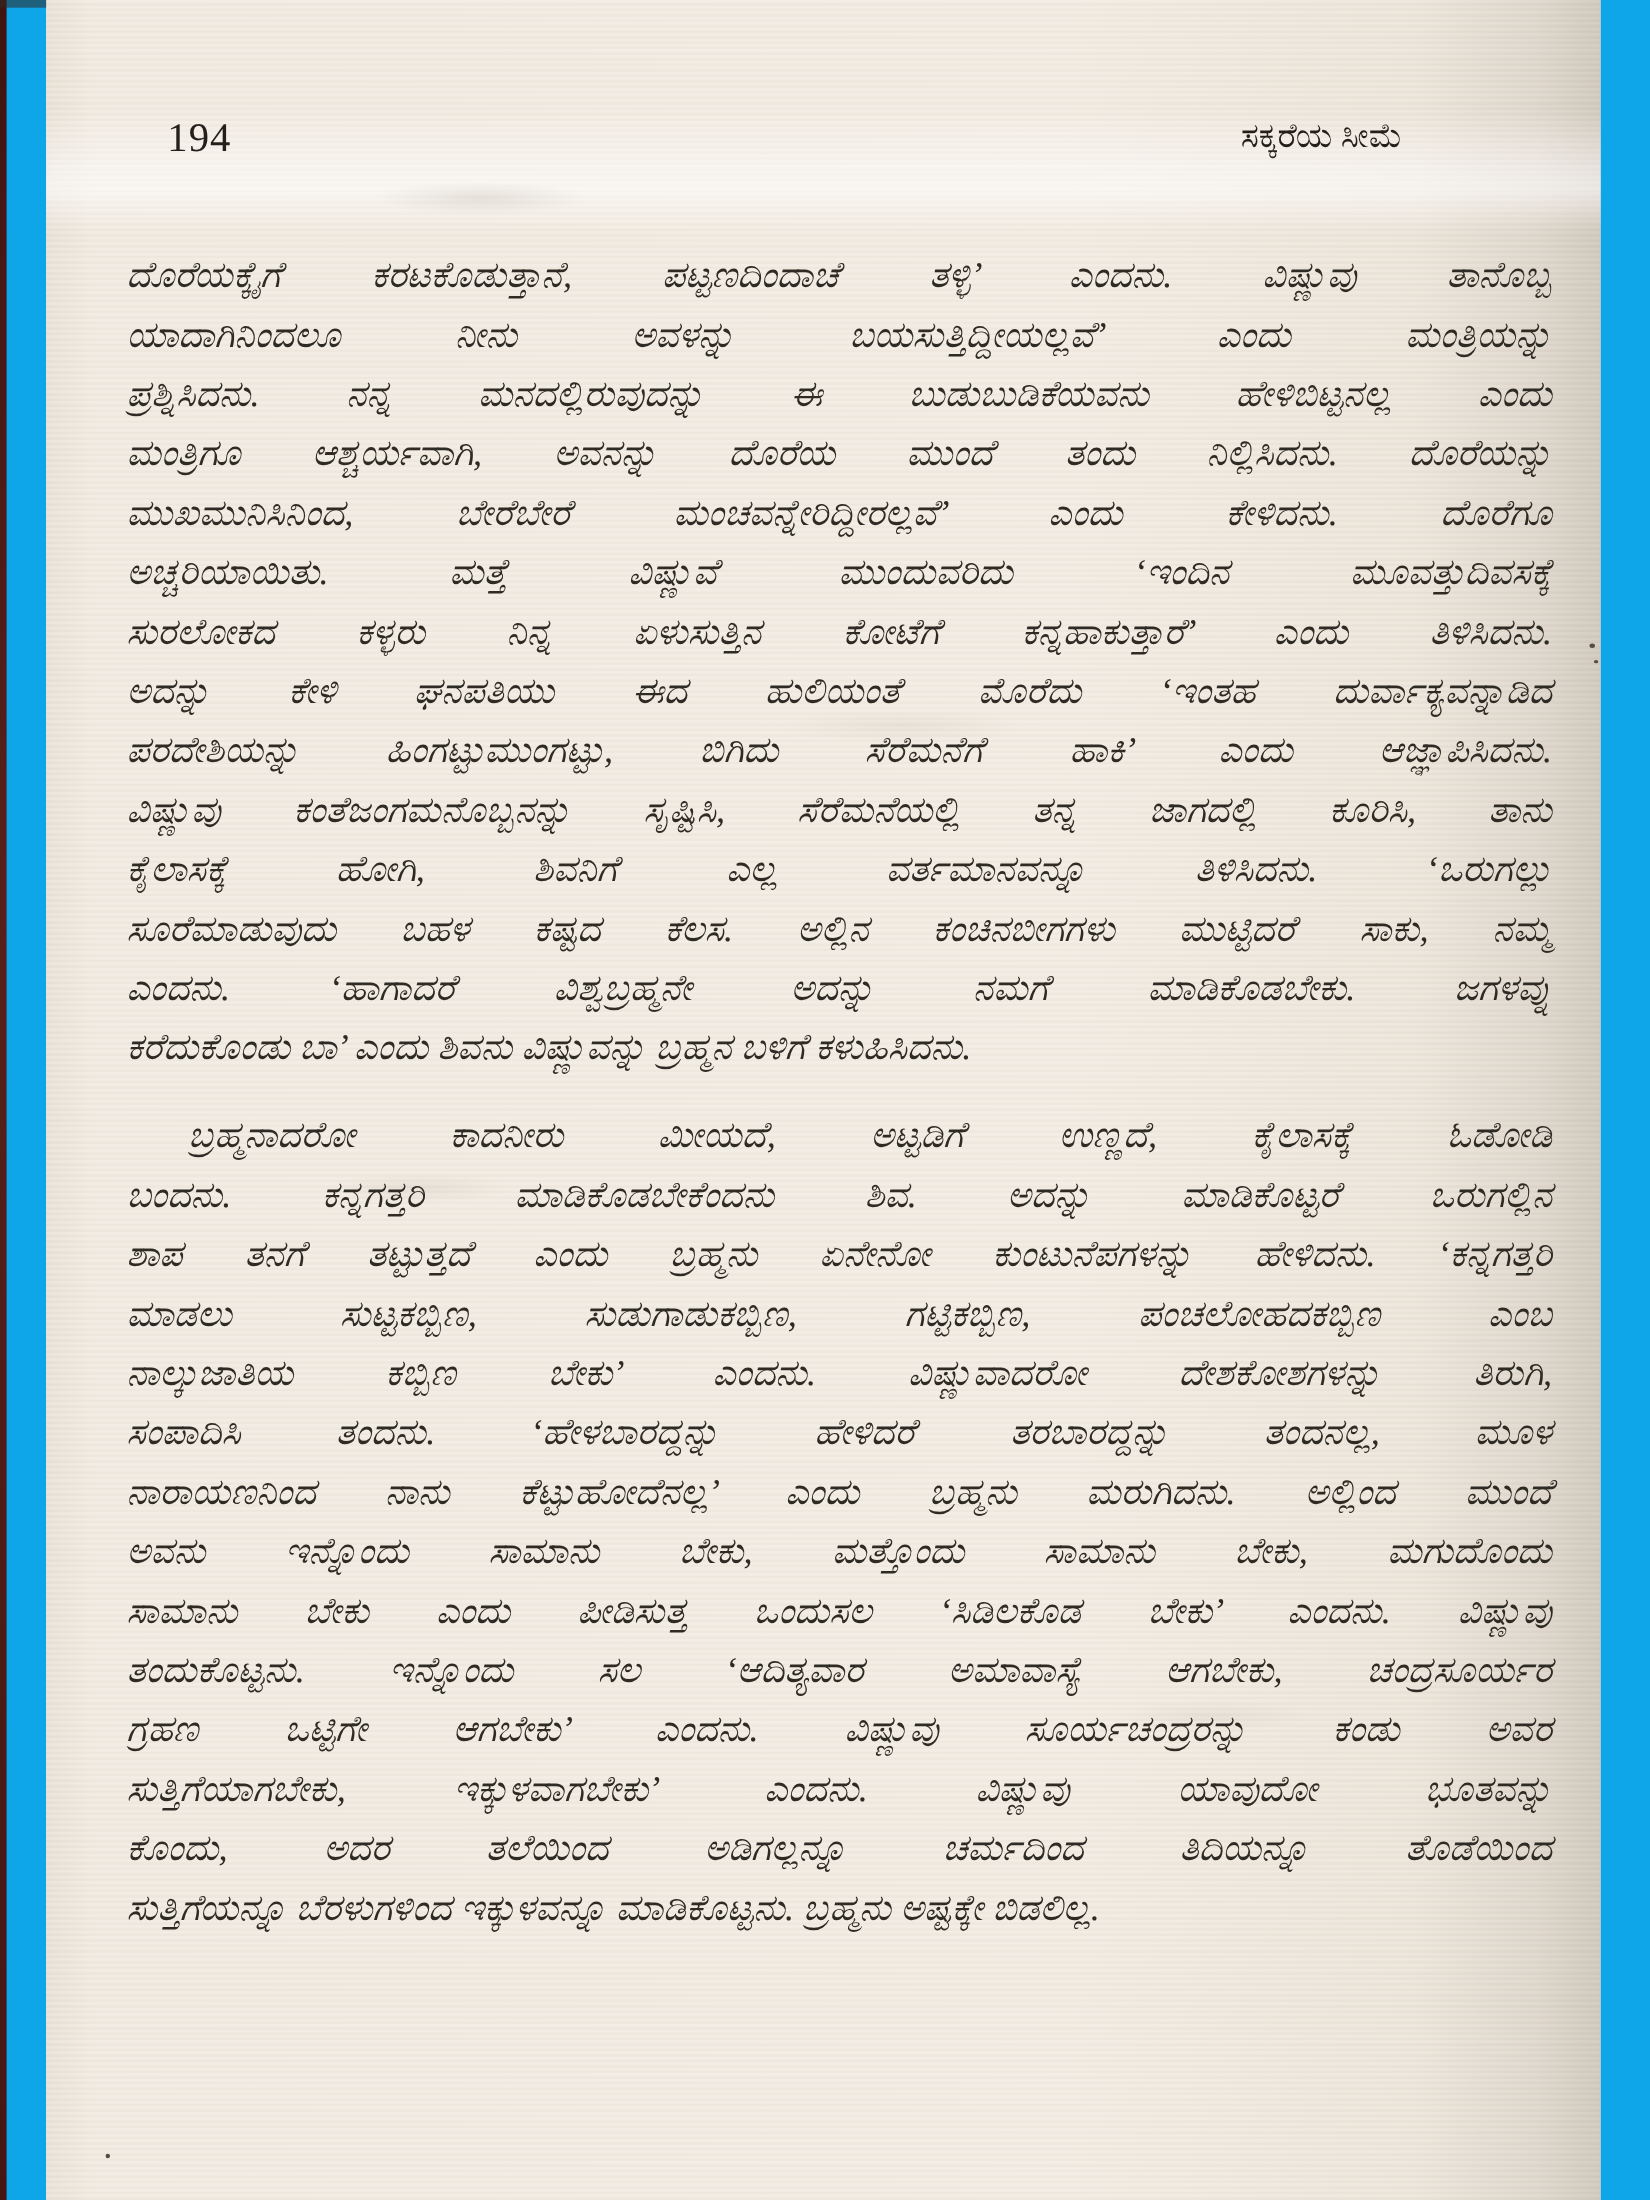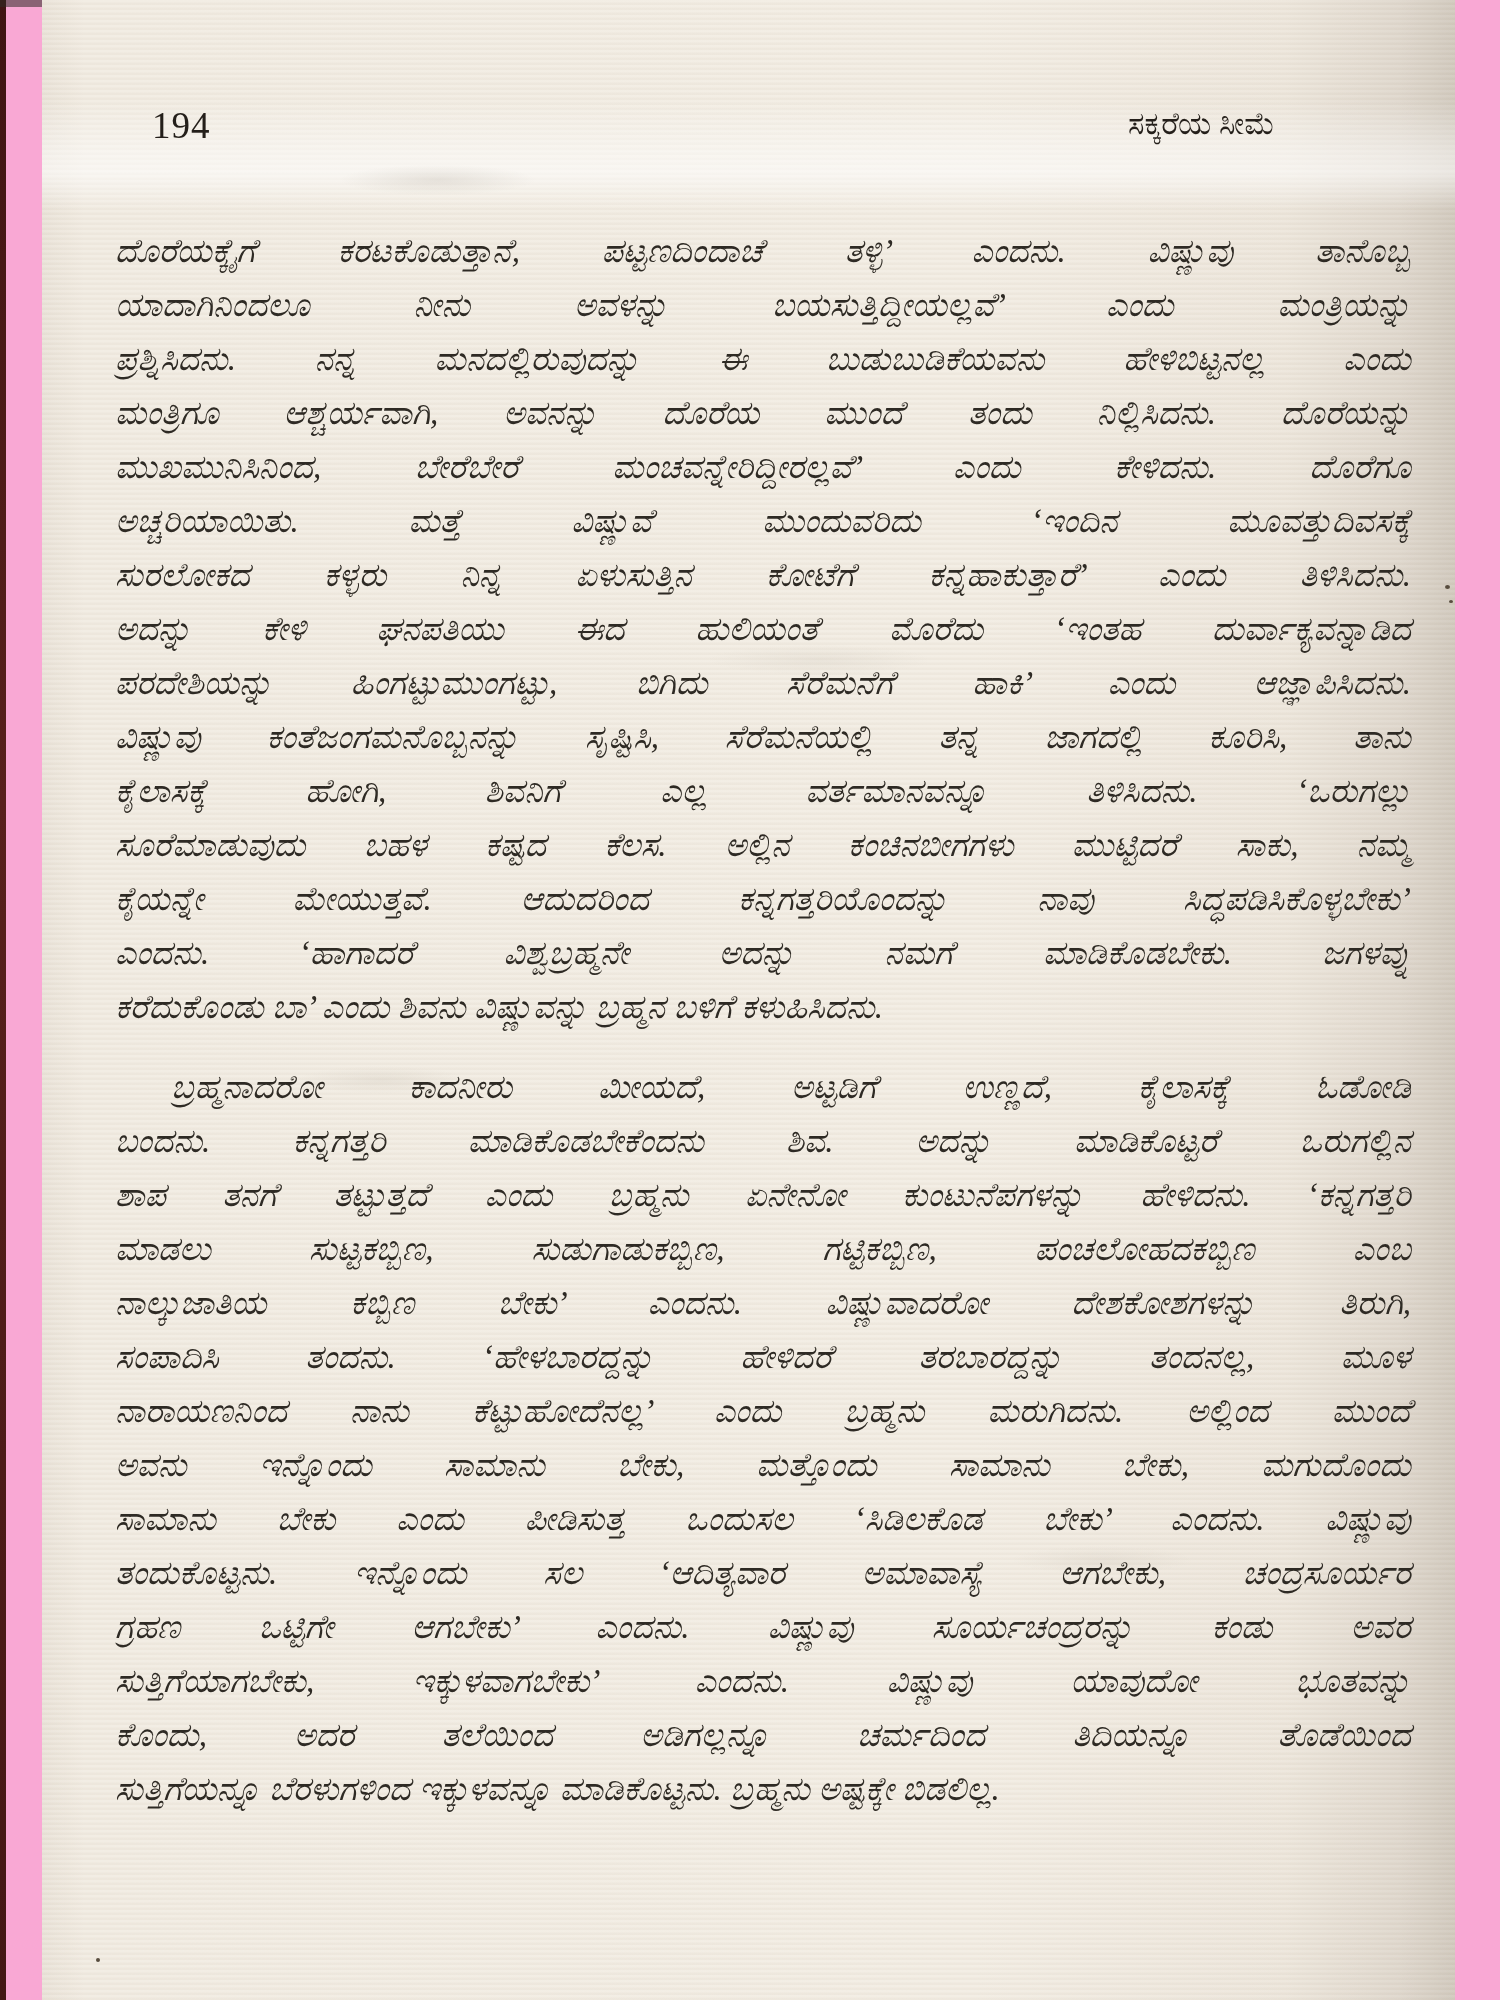--- a/index.html
+++ b/index.html
@@ -8,21 +8,21 @@
     width: 1500px;
     height: 2000px;
     overflow: hidden;
     background: #fcfcfb;
     font-family: "Liberation Serif", "DejaVu Serif", serif;
   }
   .scan {
     position: relative;
     width: 1500px;
     height: 2000px;
-    background: #f9a8d4;
+    background: #0ea5e9;
   }
   
   .spine-strip {
     position: absolute;
     left: 0; top: 0;
     width: 6px; height: 2000px;
     background: linear-gradient(180deg, #3f1413 0%, #58201c 40%, #441715 100%);
   }
   .corner-mark {
     position: absolute;
@@ -140,21 +140,20 @@
       <div class="line">ಪ್ರಶ್ನಿಸಿದನು. ನನ್ನ ಮನದಲ್ಲಿರುವುದನ್ನು ಈ ಬುಡುಬುಡಿಕೆಯವನು ಹೇಳಿಬಿಟ್ಟನಲ್ಲ ಎಂದು</div>
       <div class="line">ಮಂತ್ರಿಗೂ ಆಶ್ಚರ್ಯವಾಗಿ, ಅವನನ್ನು ದೊರೆಯ ಮುಂದೆ ತಂದು ನಿಲ್ಲಿಸಿದನು. ದೊರೆಯನ್ನು</div>
       <div class="line">ಮುಖಮುನಿಸಿನಿಂದ, ಬೇರೆಬೇರೆ ಮಂಚವನ್ನೇರಿದ್ದೀರಲ್ಲವೆ’ ಎಂದು ಕೇಳಿದನು. ದೊರೆಗೂ</div>
       <div class="line">ಅಚ್ಚರಿಯಾಯಿತು. ಮತ್ತೆ ವಿಷ್ಣುವೆ ಮುಂದುವರಿದು ‘ಇಂದಿನ ಮೂವತ್ತುದಿವಸಕ್ಕೆ</div>
       <div class="line">ಸುರಲೋಕದ ಕಳ್ಳರು ನಿನ್ನ ಏಳುಸುತ್ತಿನ ಕೋಟೆಗೆ ಕನ್ನಹಾಕುತ್ತಾರೆ’ ಎಂದು ತಿಳಿಸಿದನು.</div>
       <div class="line">ಅದನ್ನು ಕೇಳಿ ಘನಪತಿಯು ಈದ ಹುಲಿಯಂತೆ ಮೊರೆದು ‘ಇಂತಹ ದುರ್ವಾಕ್ಯವನ್ನಾಡಿದ</div>
       <div class="line">ಪರದೇಶಿಯನ್ನು ಹಿಂಗಟ್ಟುಮುಂಗಟ್ಟು, ಬಿಗಿದು ಸೆರೆಮನೆಗೆ ಹಾಕಿ’ ಎಂದು ಆಜ್ಞಾಪಿಸಿದನು.</div>
       <div class="line">ವಿಷ್ಣುವು ಕಂತೆಜಂಗಮನೊಬ್ಬನನ್ನು ಸೃಷ್ಟಿಸಿ, ಸೆರೆಮನೆಯಲ್ಲಿ ತನ್ನ ಜಾಗದಲ್ಲಿ ಕೂರಿಸಿ, ತಾನು</div>
       <div class="line">ಕೈಲಾಸಕ್ಕೆ ಹೋಗಿ, ಶಿವನಿಗೆ ಎಲ್ಲ ವರ್ತಮಾನವನ್ನೂ ತಿಳಿಸಿದನು. ‘ಒರುಗಲ್ಲು</div>
       <div class="line">ಸೂರೆಮಾಡುವುದು ಬಹಳ ಕಷ್ಟದ ಕೆಲಸ. ಅಲ್ಲಿನ ಕಂಚಿನಬೀಗಗಳು ಮುಟ್ಟಿದರೆ ಸಾಕು, ನಮ್ಮ</div>
-      <div class="line">ಕೈಯನ್ನೇ ಮೇಯುತ್ತವೆ. ಆದುದರಿಂದ ಕನ್ನಗತ್ತರಿಯೊಂದನ್ನು ನಾವು ಸಿದ್ಧಪಡಿಸಿಕೊಳ್ಳಬೇಕು’</div>
       <div class="line">ಎಂದನು. ‘ಹಾಗಾದರೆ ವಿಶ್ವಬ್ರಹ್ಮನೇ ಅದನ್ನು ನಮಗೆ ಮಾಡಿಕೊಡಬೇಕು. ಜಗಳವ್ನು</div>
       <div class="line plast">ಕರೆದುಕೊಂಡು ಬಾ’ ಎಂದು ಶಿವನು ವಿಷ್ಣುವನ್ನು ಬ್ರಹ್ಮನ ಬಳಿಗೆ ಕಳುಹಿಸಿದನು.</div>
     </div>
     <div class="para">
       <div class="line first">ಬ್ರಹ್ಮನಾದರೋ ಕಾದನೀರು ಮೀಯದೆ, ಅಟ್ಟಡಿಗೆ ಉಣ್ಣದೆ, ಕೈಲಾಸಕ್ಕೆ ಓಡೋಡಿ</div>
       <div class="line">ಬಂದನು. ಕನ್ನಗತ್ತರಿ ಮಾಡಿಕೊಡಬೇಕೆಂದನು ಶಿವ. ಅದನ್ನು ಮಾಡಿಕೊಟ್ಟರೆ ಒರುಗಲ್ಲಿನ</div>
       <div class="line">ಶಾಪ ತನಗೆ ತಟ್ಟುತ್ತದೆ ಎಂದು ಬ್ರಹ್ಮನು ಏನೇನೋ ಕುಂಟುನೆಪಗಳನ್ನು ಹೇಳಿದನು. ‘ಕನ್ನಗತ್ತರಿ</div>
       <div class="line">ಮಾಡಲು ಸುಟ್ಟಕಬ್ಬಿಣ, ಸುಡುಗಾಡುಕಬ್ಬಿಣ, ಗಟ್ಟಿಕಬ್ಬಿಣ, ಪಂಚಲೋಹದಕಬ್ಬಿಣ ಎಂಬ</div>
       <div class="line">ನಾಲ್ಕುಜಾತಿಯ ಕಬ್ಬಿಣ ಬೇಕು’ ಎಂದನು. ವಿಷ್ಣುವಾದರೋ ದೇಶಕೋಶಗಳನ್ನು ತಿರುಗಿ,</div>
       <div class="line">ಸಂಪಾದಿಸಿ ತಂದನು. ‘ಹೇಳಬಾರದ್ದನ್ನು ಹೇಳಿದರೆ ತರಬಾರದ್ದನ್ನು ತಂದನಲ್ಲ, ಮೂಳ</div>

